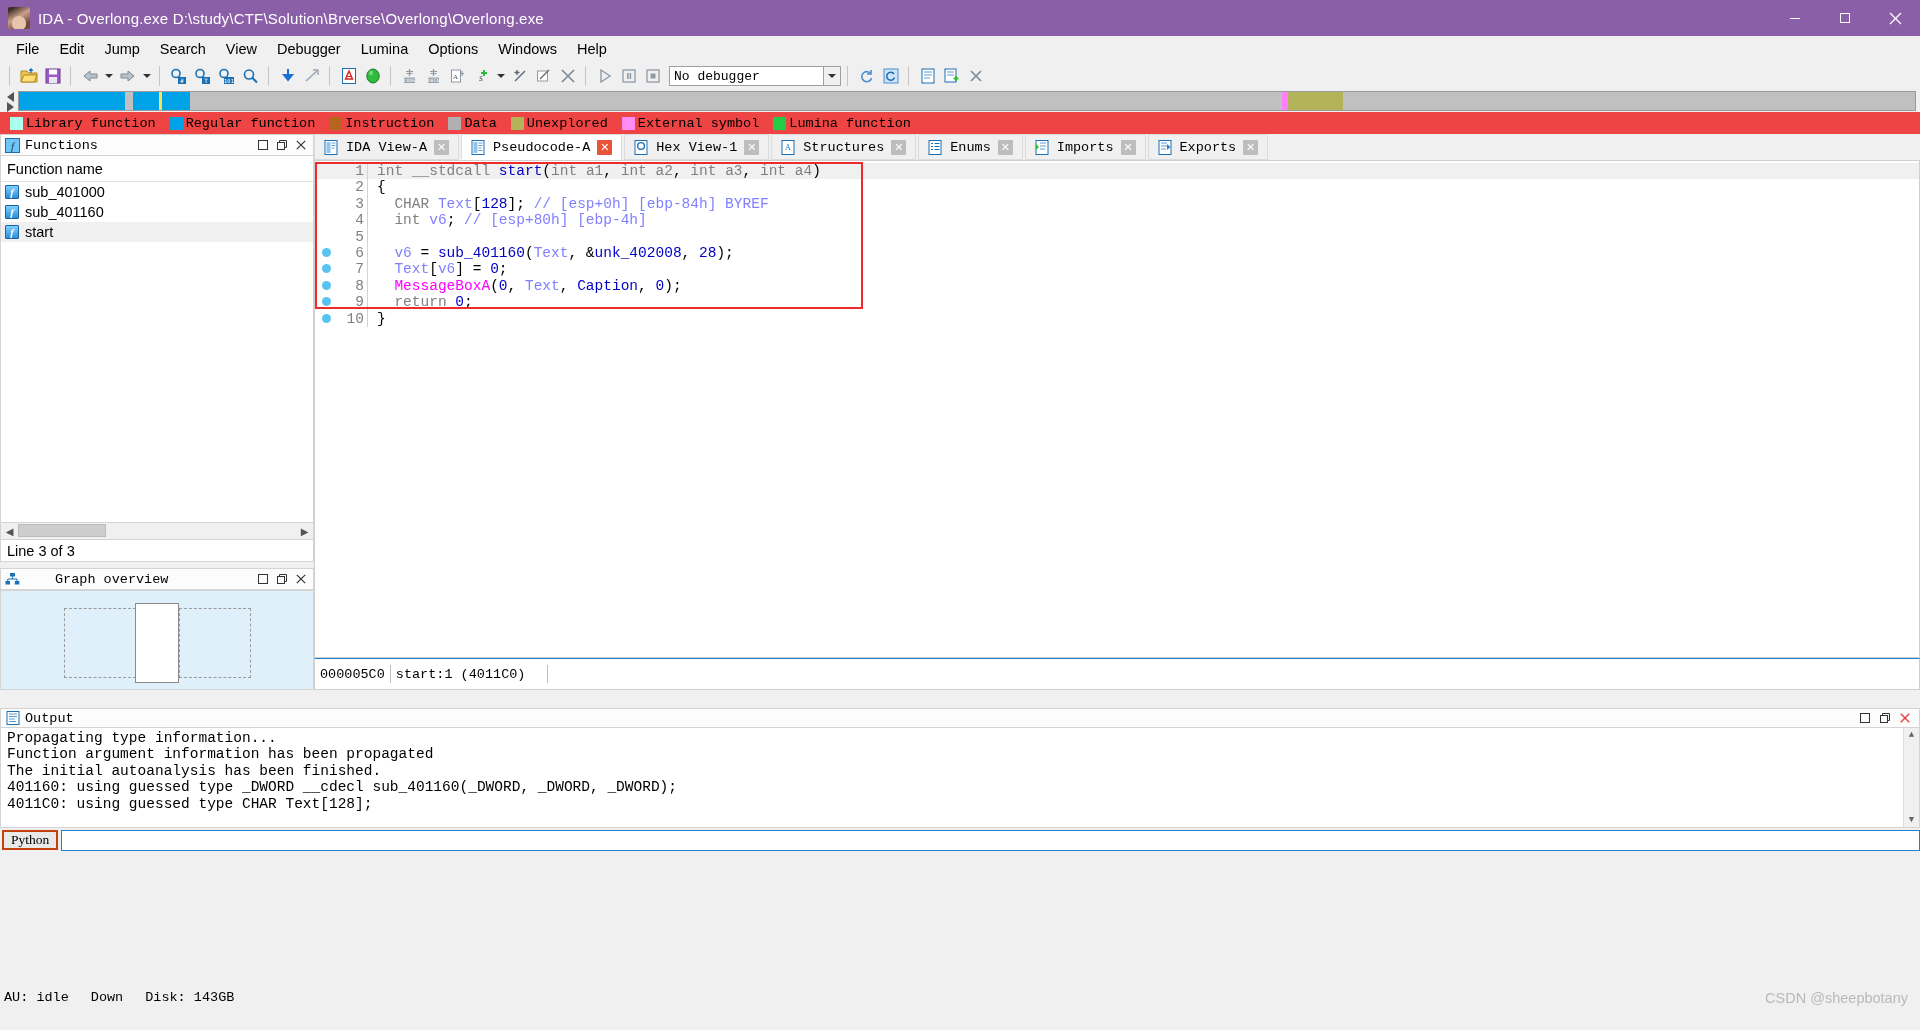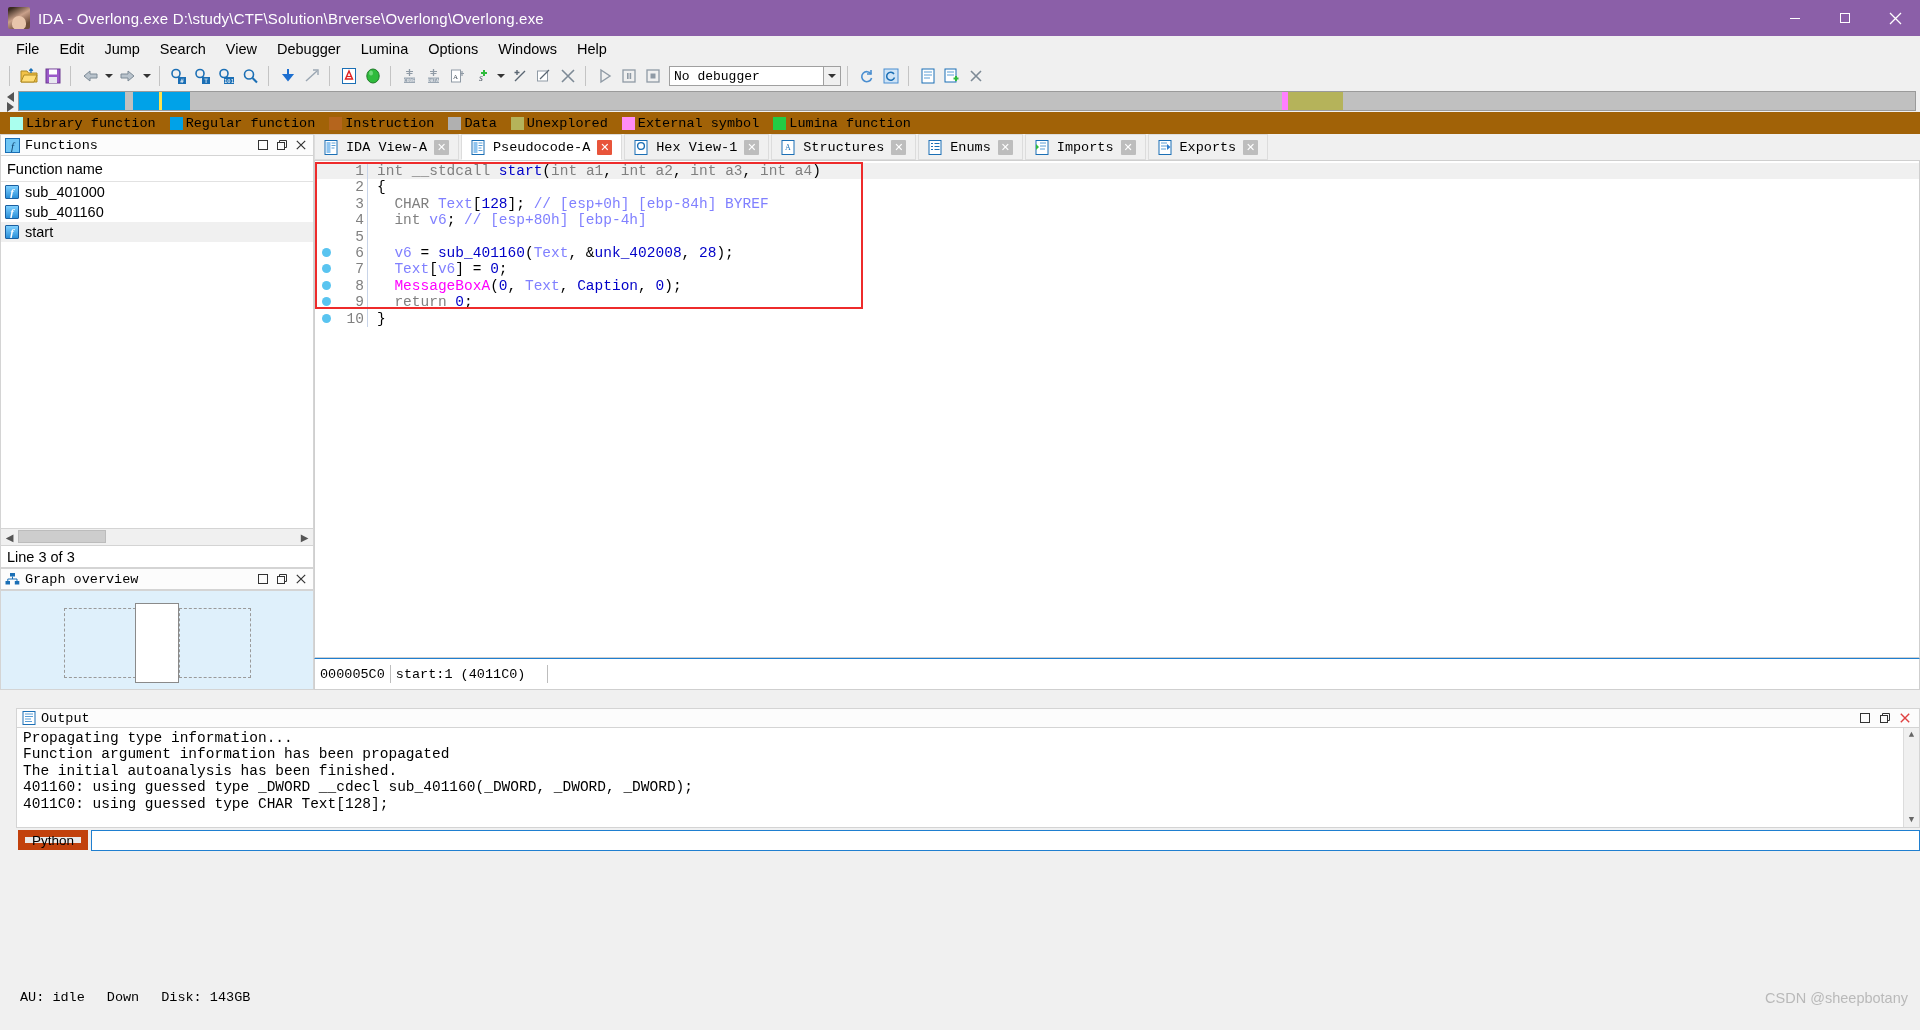--- a/index.html
+++ b/index.html
@@ -70,21 +70,21 @@
   .navband-arrows { width: 14px; display:flex; flex-direction:column; justify-content:space-between; padding:1px 0;}
   .navband-arrows i { width:0;height:0;border-top:5px solid transparent;border-bottom:5px solid transparent; }
   .navband-arrows i.l { border-right:7px solid #555; margin-left:3px;}
   .navband-arrows i.r { border-left:7px solid #555; margin-left:3px;}
   .navband { flex:1; position:relative; background:#c0c0c0; border:1px solid #9a9a9a; }
   .navseg { position:absolute; top:0; bottom:0; }
 
   
   .legend {
     height: 22px; display:flex; align-items:center; gap: 5px; padding-left: 10px;
-    font-family: "Liberation Mono", monospace; font-size: 13.5px; color:#000; background:#a16207;
+    font-family: "Liberation Mono", monospace; font-size: 13.5px; color:#000; background:#ef4444;
   }
   .legend .sw { width: 13px; height: 13px; display:inline-block; margin-right: 3px; }
   .legend .entry { display:flex; align-items:center; margin-right: 9px; white-space:nowrap;}
 
   
   .work { position: relative; height: 556px; background: #f0f0f0; display:flex; }
 
   
   .leftcol { width: 314px; display:flex; flex-direction:column; background:#f0f0f0;}
   .panel-head {
@@ -162,38 +162,38 @@
 
   .redbox { position:absolute; border:2px solid #ee2b2b; pointer-events:none; }
 
   .pseudo-status {
     height:32px; background:#fff; border:1px solid #cfcfcf; border-top:1px solid #1f7fd0;
     display:flex; align-items:center; font-family:"Liberation Mono", monospace; font-size:13.5px;
   }
   .pseudo-status .cell { padding:0 5px; border-right:1px solid #bdbdbd; height:18px; display:flex; align-items:center;}
 
   
-  .outwin { position:absolute; left:16px; right:0; top:708px; height:300px; background:#f0f0f0;}
+  .outwin { position:absolute; left:0; right:0; top:708px; height:300px; background:#f0f0f0;}
   .out-head {
     height:20px; background:#fcfcfc; border:1px solid #d4d4d4; display:flex; align-items:center;
     padding-left:5px; font-family:"Liberation Mono", monospace; font-size:13.5px;
   }
   .out-head .ph-btns { margin-left:auto; display:flex; gap:3px; padding-right:6px;}
   .out-body {
     height:100px; background:#fff; border:1px solid #d4d4d4; border-top:none; overflow:hidden;
     font-family:"Liberation Mono", monospace; font-size:14.5px; color:#000; padding:2px 0 0 6px;
     position:relative;
   }
   .out-line { height:16.4px; line-height:16.4px; white-space:pre; }
   .vscroll { position:absolute; right:0; top:0; width:16px; bottom:0; background:#f0f0f0; border-left:1px solid #dcdcdc;}
   .vscroll .vb { position:absolute; left:0; width:15px; height:14px; display:flex; align-items:center; justify-content:center; color:#666; font-size:9px;}
   .pyrow { height:24px; display:flex; align-items:center; background:#f0f0f0; padding-left:2px;}
   .pybtn {
-    height:20px; padding:0 7px; background:#e9e9e9; border:7px solid #c2410c;
-    font-family:Liberation Sans, sans-serif; font-size:13.5px; display:flex;align-items:center;
+    height:20px; padding:0 7px; background:#e9e9e9; border:2px solid #c2410c;
+    font-family:Liberation Serif, serif; font-size:13.5px; display:flex;align-items:center;
   }
   .pyinput { flex:1; height:21px; background:#fff; border:1px solid #1f7fd0; margin-left:3px; }
   .statusbar {
     position:absolute; left:0; right:0; bottom:0; height:22px; background:#f0f0f0;
     display:flex; align-items:center; font-family:"Liberation Mono", monospace; font-size:13.5px;
     color:#000; padding-left:4px;
   }
   .statusbar .sb { padding-right:22px; }
   .watermark {
     position:absolute; right:12px; bottom:2px; color:#b9b9b9; font-size:14.5px;
@@ -534,21 +534,21 @@
         <div class="track">
           <div class="thumb" style="width:88px;margin-top:1px;"></div>
         </div>
         <div class="arr">▶</div>
       </div>
 
       <div class="statusline">
         <span>Line 3 of 3</span>
       </div>
 
-      <div class="panel-head" style="">
+      <div class="panel-head" style="margin-top:6px;gap:30px;">
         <span class="ph-icon">
           <svg width="15" height="15" viewBox="0 0 15 15">
               <rect x="5" y="1" width="5" height="3.5" fill="#1b6fb5"></rect>
               <rect x="0.5" y="9" width="4.5" height="3.5" fill="#1b6fb5"></rect>
               <rect x="9.8" y="9" width="4.5" height="3.5" fill="#1b6fb5"></rect>
               <path d="M7.5 4.5 V7 M2.8 9 V7 H12 V9" stroke="#1b6fb5" fill="none"></path>
             </svg>
         </span>
         <span>Graph overview</span>
         <span class="ph-btns">

